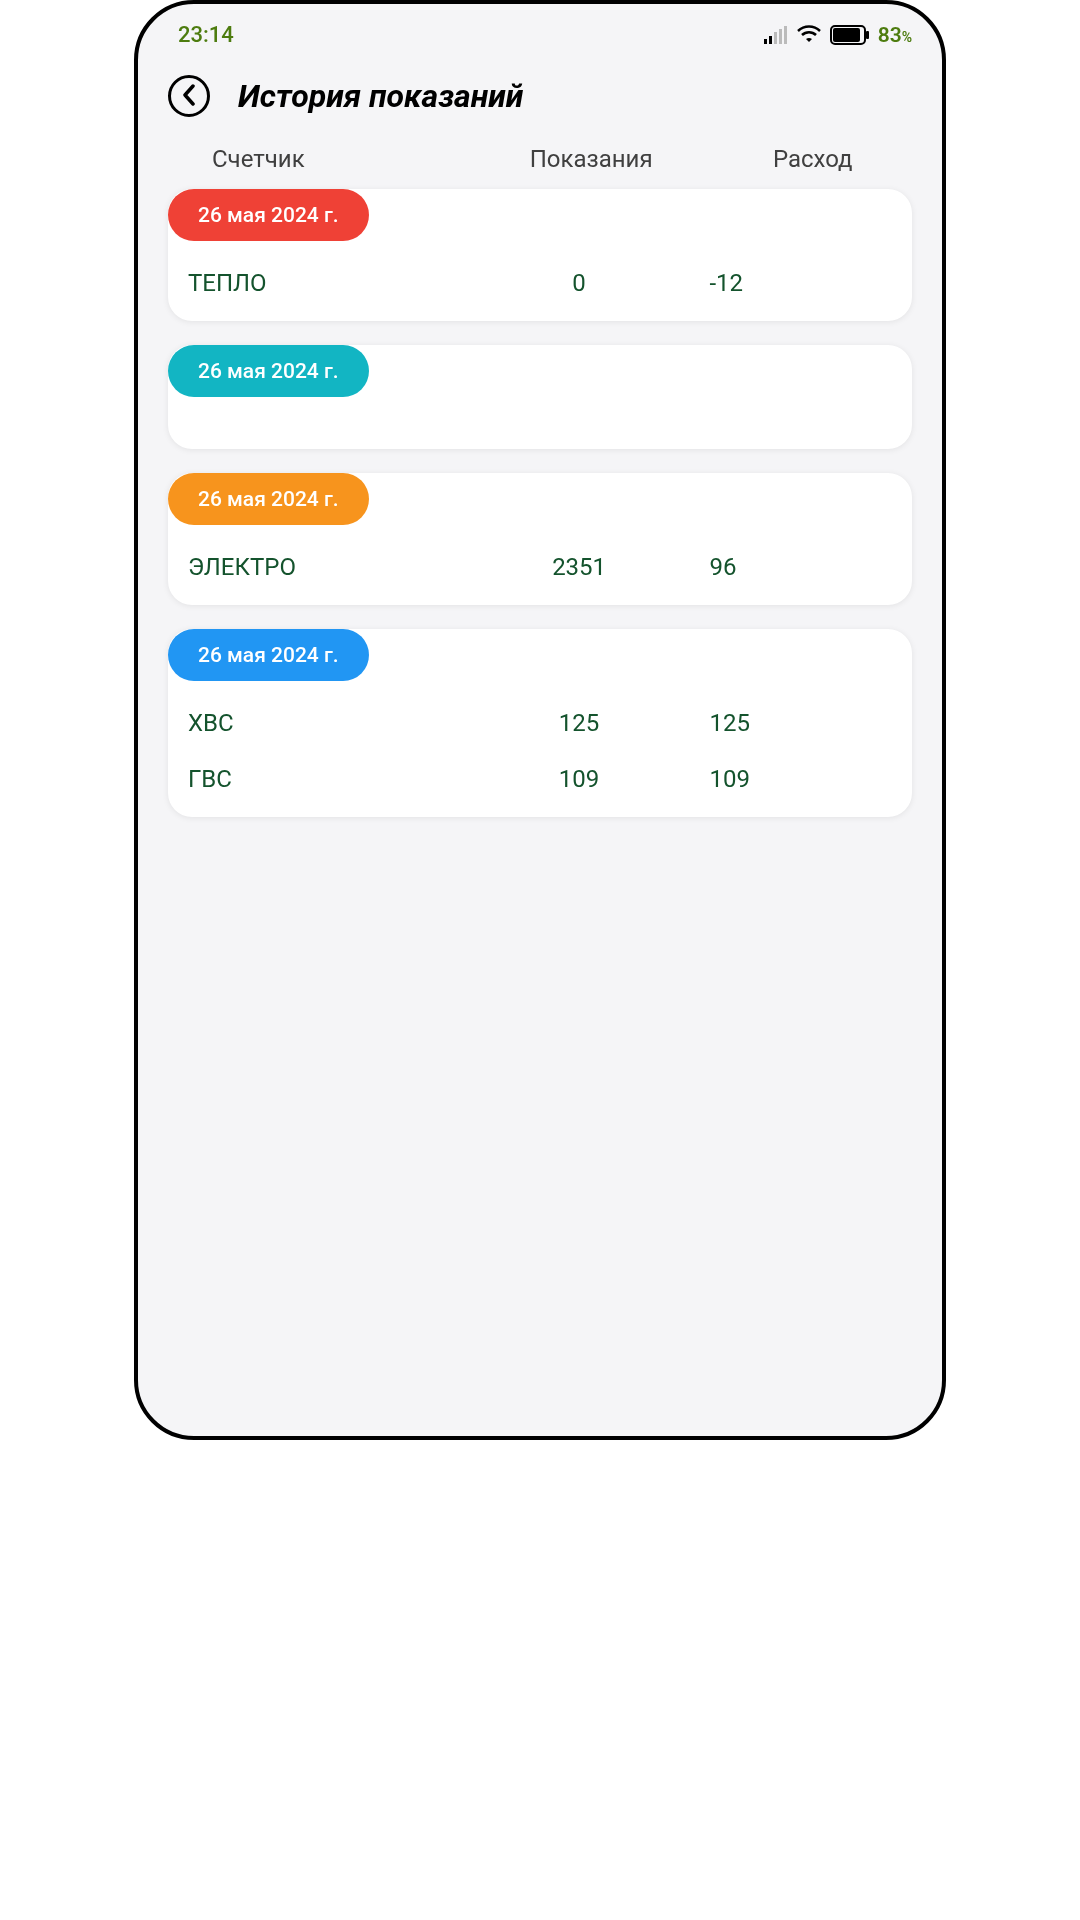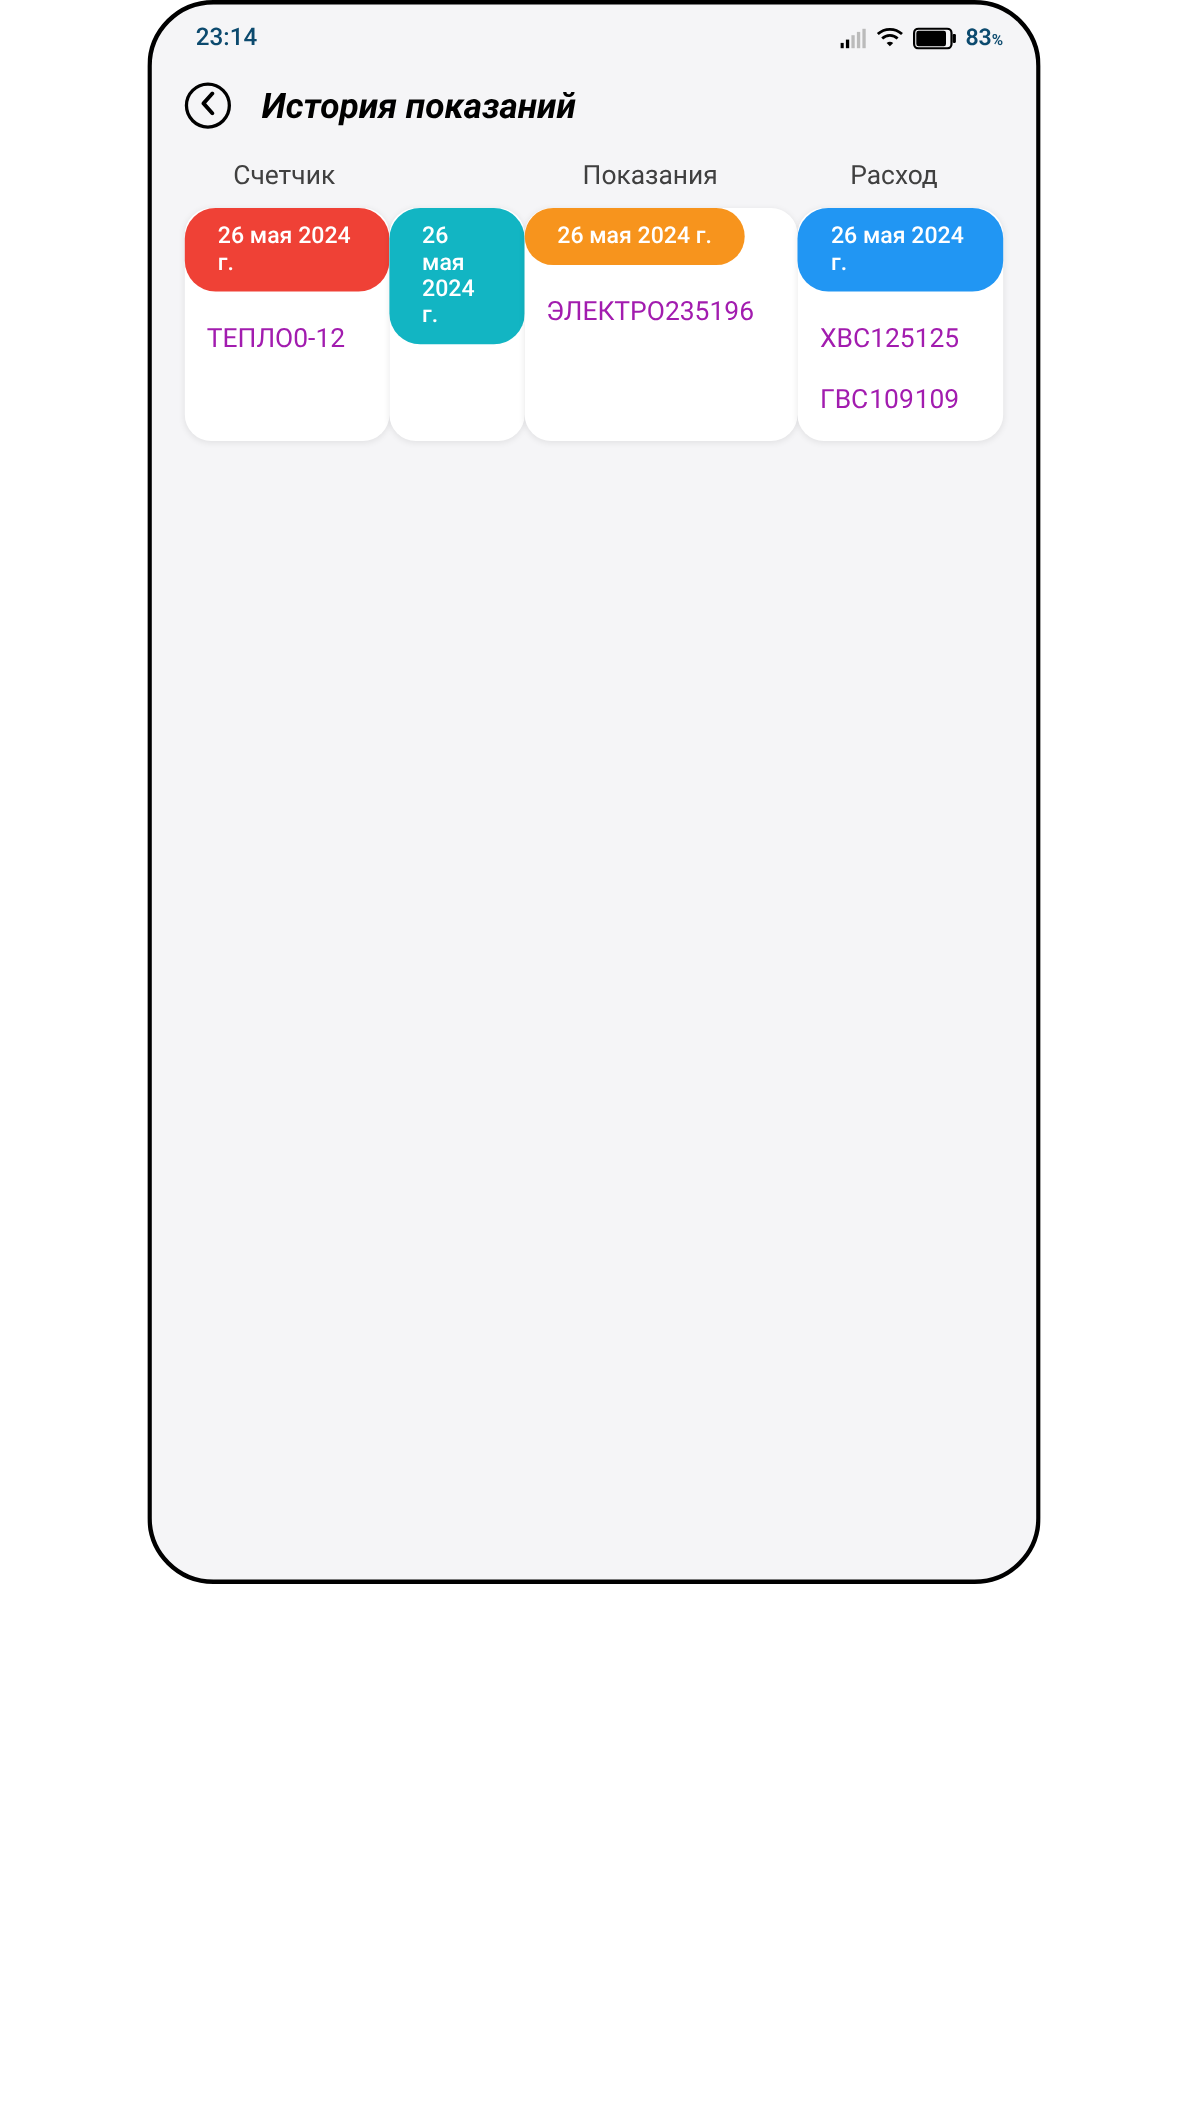--- a/index.html
+++ b/index.html
@@ -27,21 +27,21 @@
       position: relative;
     }
     
     .status-bar {
       display: flex;
       justify-content: space-between;
       align-items: center;
       padding: 18px 30px 8px 40px;
       font-size: 22px;
       font-weight: 500;
-      color: #0c4a6e;
+      color: #4d7c0f;
     }
     
     .status-right {
       display: flex;
       align-items: center;
       gap: 8px;
     }
     
     .signal-icon svg, .wifi-icon svg, .battery-icon svg {
       display: block;
@@ -103,21 +103,22 @@
     .col-h.center {
       text-align: center;
     }
     
     .col-h.right {
       text-align: center;
     }
     
     .cards {
       display: flex;
-      flex-direction: row;
+      flex-direction: column;
+      gap: 24px;
     }
     
     .card {
       background: #fff;
       border-radius: 24px;
       box-shadow: 0 1px 6px rgba(0,0,0,0.08);
       padding-bottom: 24px;
     }
     
     .date-badge {
@@ -136,21 +137,21 @@
       padding: 0 20px;
       align-items: center;
     }
     
     .row + .row {
       margin-top: 28px;
     }
     
     .cell {
       font-size: 24px;
-      color: #a21caf;
+      color: #14532d;
     }
     
     .cell.center {
       text-align: center;
     }
     
     .cell.right {
       padding-right: 20px;
     }
   </style>

